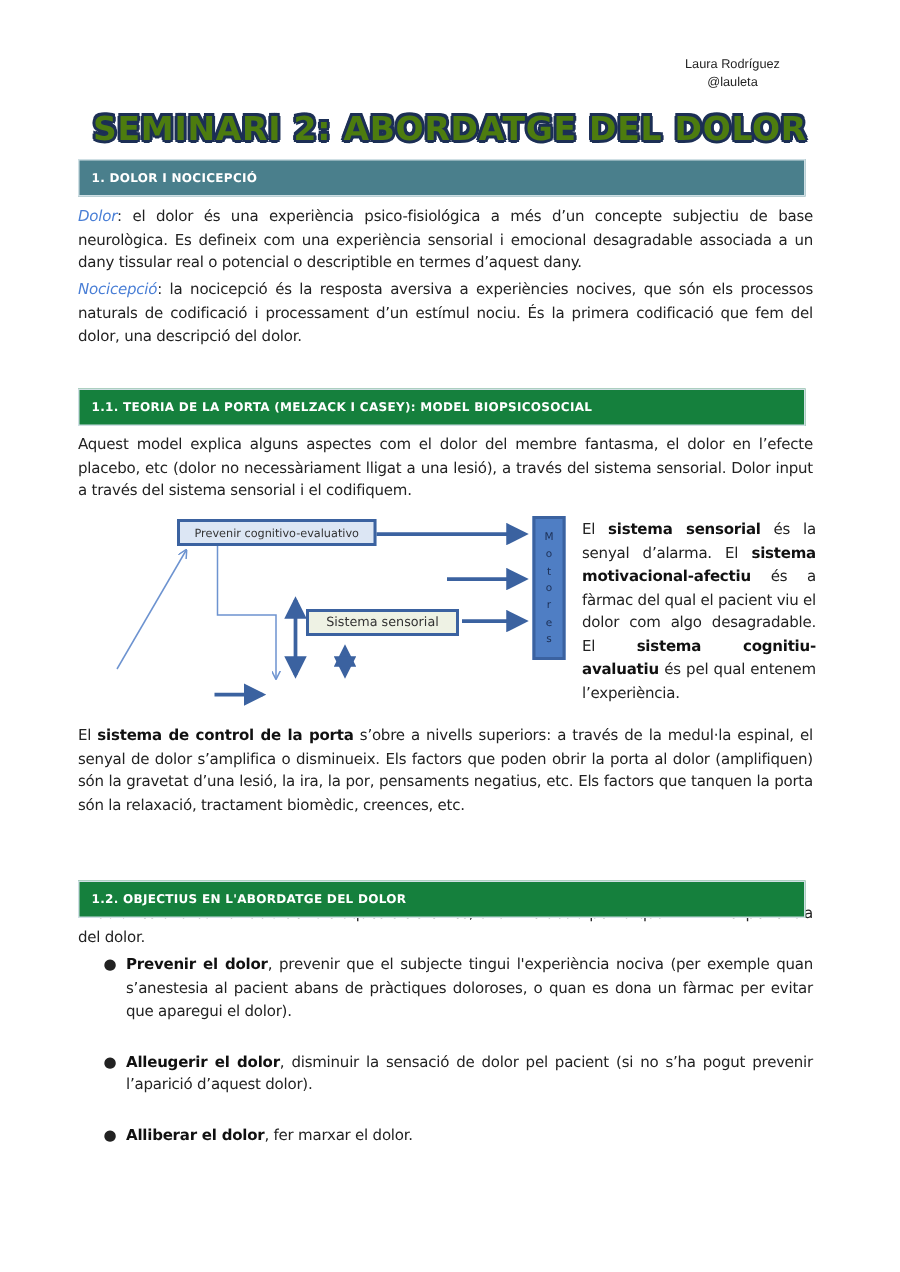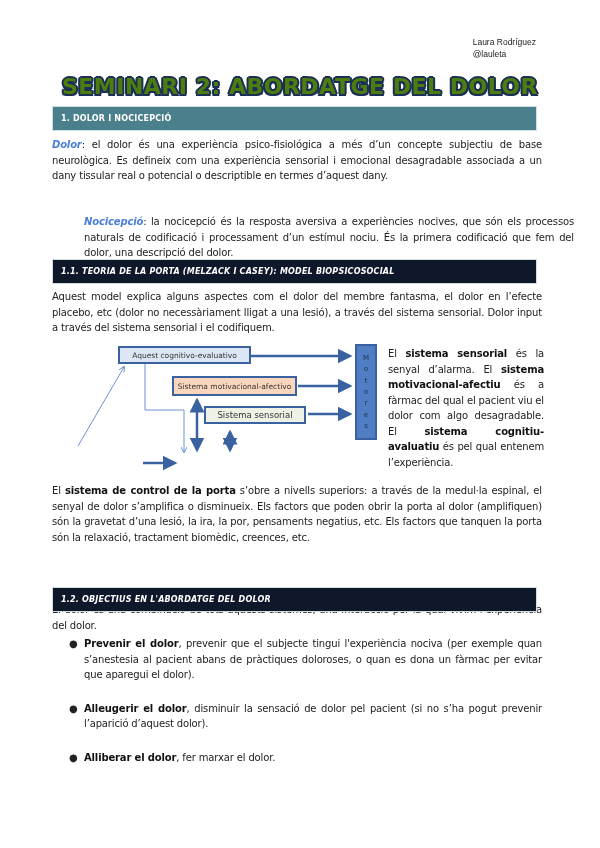--- a/index.html
+++ b/index.html
@@ -1,24 +1,24 @@
 <!DOCTYPE html>
 <html><head>
 <meta charset="utf-8">
 <style>
   html, body { margin:0; padding:0; background:#ffffff; }
   body { width:600px; height:848px; position:relative; overflow:hidden; font-family:"DejaVu Sans", sans-serif; color:#1a1a1a; }
-  .author { position:absolute; right:64px; top:36px; text-align:left; font-size:8.5px; line-height:12px; color:#222; font-family:"Liberation Sans", sans-serif; }
+  .author { position:absolute; right:80px; top:36px; text-align:center; font-size:8.5px; line-height:12px; color:#222; font-family:"Liberation Sans", sans-serif; }
   .title { position:absolute; left:0; width:600px; top:74px; text-align:center; font-family:"DejaVu Sans", sans-serif; font-weight:bold; font-size:22px; letter-spacing:0.5px; color:#4d7c0f;
     text-shadow: -1.5px -1.5px 0 #1c2f55, 1.5px -1.5px 0 #1c2f55, -1.5px 1.5px 0 #1c2f55, 1.5px 1.5px 0 #1c2f55, 0 2px 0 #1c2f55, 2px 0 0 #1c2f55, -2px 0 0 #1c2f55, 0 -2px 0 #1c2f55; }
   .hbar { position:absolute; left:52px; width:485px; height:25px; box-sizing:border-box; padding-left:8px; display:flex; align-items:center; color:#fff; font-weight:bold; font-size:8px; letter-spacing:0.2px; border:1px solid #cfdfe4;text-align:right; }
   .hbar.dark { background:#4a7f8c; }
-  .hbar.light { background:#0f172a;font-style:italic; }
+  .hbar.light { background:#15803d; }
   .para { position:absolute; left:52px; width:490px; font-size:10px; line-height:15.5px; text-align:justify; color:#222; font-family:"DejaVu Sans", sans-serif; letter-spacing:-0.15px; }
-  .term { color:#4a7fd6; font-weight:bold; font-style:italic; }
+  .term { color:#4a7fd6; font-weight:normal; font-style:italic; }
   b { font-weight:bold; color:#111; }
   .diagram { position:absolute; left:40px; top:340px; width:340px; height:140px; }
   .box { position:absolute; box-sizing:border-box; border:2px solid #3b62a0; display:flex; align-items:center; justify-content:center; font-size:7.5px; color:#333; }
   .side { position:absolute; left:388px; top:346px; width:156px; font-size:10px; line-height:15.5px; text-align:justify; color:#222; letter-spacing:-0.15px; }
   ul.obj { position:absolute; left:52px; top:636px; width:490px; margin:0; padding:0; list-style:none; }
   ul.obj li { position:relative; padding-left:32px; font-size:10px; line-height:15.5px; text-align:justify; color:#222; margin-bottom:18px; letter-spacing:-0.15px; }
   ul.obj li .bullet { position:absolute; left:17px; top:0; font-size:10px; }
 </style>
 </head>
 <body>
@@ -29,21 +29,21 @@
 </div>
 
 <div class="title">SEMINARI 2: ABORDATGE DEL DOLOR</div>
 
 <div class="hbar dark" style="top:106px;">1. DOLOR I NOCICEPCIÓ</div>
 
 <div class="para" style="top:137px;">
   <span class="term">Dolor</span><span>: el dolor és una experiència psico-fisiológica a més d’un concepte subjectiu de base neurològica. Es defineix com una experiència sensorial i emocional desagradable associada a un dany tissular real o potencial o descriptible en termes d’aquest dany.</span>
 </div>
 
-<div class="para" style="top:214px;margin-left:32px;">
+<div class="para" style="top:186px;">
   <span class="term">Nocicepció</span><span>: la nocicepció és la resposta aversiva a experiències nocives, que són els processos naturals de codificació i processament d’un estímul nociu. És la primera codificació que fem del dolor, una descripció del dolor.</span>
 </div>
 
 <div class="hbar light" style="top:259px;">1.1. TEORIA DE LA PORTA (MELZACK I CASEY): MODEL BIOPSICOSOCIAL</div>
 
 <div class="para" style="top:289px;">Aquest model explica alguns aspectes com el dolor del membre fantasma, el dolor en l’efecte placebo, etc (dolor no necessàriament lligat a una lesió), a través del sistema sensorial. Dolor input a través del sistema sensorial i el codifiquem.</div>
 
 <div class="diagram">
   <svg width="340" height="140" style="position:absolute;left:0;top:0;">
     <defs>
@@ -68,22 +68,21 @@
 
     <line x1="38" y1="106" x2="84" y2="27" stroke="#6d93d0" stroke-width="1" marker-end="url(#thin)"></line>
 
     <polyline points="105,24 105,70 144,70 144,112" fill="none" stroke="#6d93d0" stroke-width="1" marker-end="url(#thin)"></polyline>
 
     <line x1="157" y1="60" x2="157" y2="110" stroke="#3b62a0" stroke-width="2.5" marker-start="url(#ahs)" marker-end="url(#ah)"></line>
 
     <line x1="190" y1="92" x2="190" y2="110" stroke="#3b62a0" stroke-width="2.5" marker-start="url(#ahs)" marker-end="url(#ah)"></line>
   </svg>
 
-  <div class="box" style="left:78px;top:6px;width:133px;height:18px;background:#dce6f4;">Aquest cognitivo-evaluativo</div>
-  <div class="box" style="left:132px;top:36px;width:125px;height:20px;background:#fad6bd;">Sistema motivacional-afectivo</div>
+  <div class="box" style="left:78px;top:6px;width:133px;height:18px;background:#dce6f4;">Prevenir cognitivo-evaluativo</div>
   <div class="box" style="left:164px;top:66px;width:102px;height:18px;background:#eef2e4;font-size:8.5px;">Sistema sensorial</div>
   <div class="box" style="left:315px;top:4px;width:22px;height:96px;background:#4f7ec4;flex-direction:column;justify-content:space-around;padding:6px 0;color:#1c2f55;font-size:7px;">
     <span>M</span>
     <span>o</span>
     <span>t</span>
     <span>o</span>
     <span>r</span>
     <span>e</span>
     <span>s</span>
   </div>

